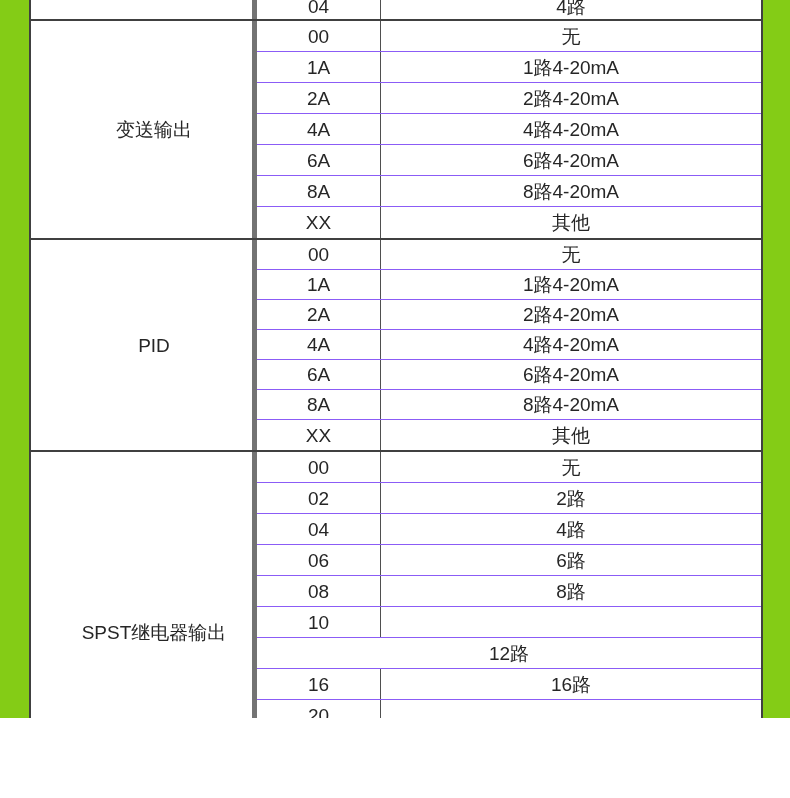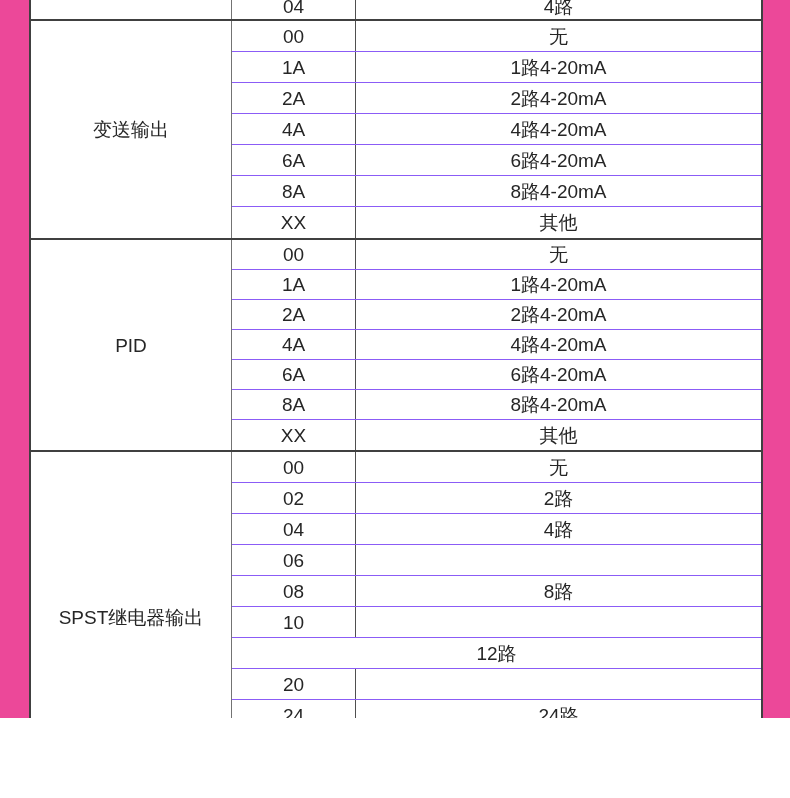--- a/index.html
+++ b/index.html
@@ -5,21 +5,21 @@
   html, body {
     margin: 0;
     padding: 0;
     background: #ffffff;
   }
   .viewport {
     position: relative;
     width: 790px;
     height: 718px;
     overflow: hidden;
-    background: #ec4899;
+    background: #84cc16;
   }
   
   .otable {
     position: absolute;
     left: 29px;
     top: -12px;
     width: 734px;
     box-sizing: border-box;
     border-left: 2px solid #404040;
     border-right: 2px solid #404040;
@@ -27,25 +27,26 @@
   }
   .section {
     display: flex;
     align-items: stretch;
     border-bottom: 2px solid #404040;
   }
   .section:last-child { border-bottom: none; }
   .label-cell {
     flex: 0 0 201px;
     width: 201px;
-    border-right: 1px solid #737373;
+    border-right: 5px solid #737373;
     display: flex;
     align-items: center;
     justify-content: center;
     box-sizing: border-box;
+    margin-left: 25px;
   }
   .rows {
     flex: 1;
     display: flex;
     flex-direction: column;
   }
   .row {
     display: flex;
     height: 31px;
     box-sizing: border-box;
@@ -187,32 +188,37 @@
           <div class="row">
             <div class="cell code">02</div>
             <div class="cell desc">2路</div>
           </div>
           <div class="row">
             <div class="cell code">04</div>
             <div class="cell desc">4路</div>
           </div>
           <div class="row">
             <div class="cell code">06</div>
+            <div class="cell desc">6路</div>
           </div>
           <div class="row">
             <div class="cell code">08</div>
             <div class="cell desc">8路</div>
           </div>
           <div class="row">
             <div class="cell code">10</div>
           </div>
           <div class="row">
             <div class="cell desc">12路</div>
           </div>
           <div class="row">
+            <div class="cell code">16</div>
+            <div class="cell desc">16路</div>
+          </div>
+          <div class="row">
             <div class="cell code">20</div>
           </div>
           <div class="row">
             <div class="cell code">24</div>
             <div class="cell desc">24路</div>
           </div>
           <div class="row">
             <div class="cell code">XX</div>
             <div class="cell desc">其他</div>
           </div>

